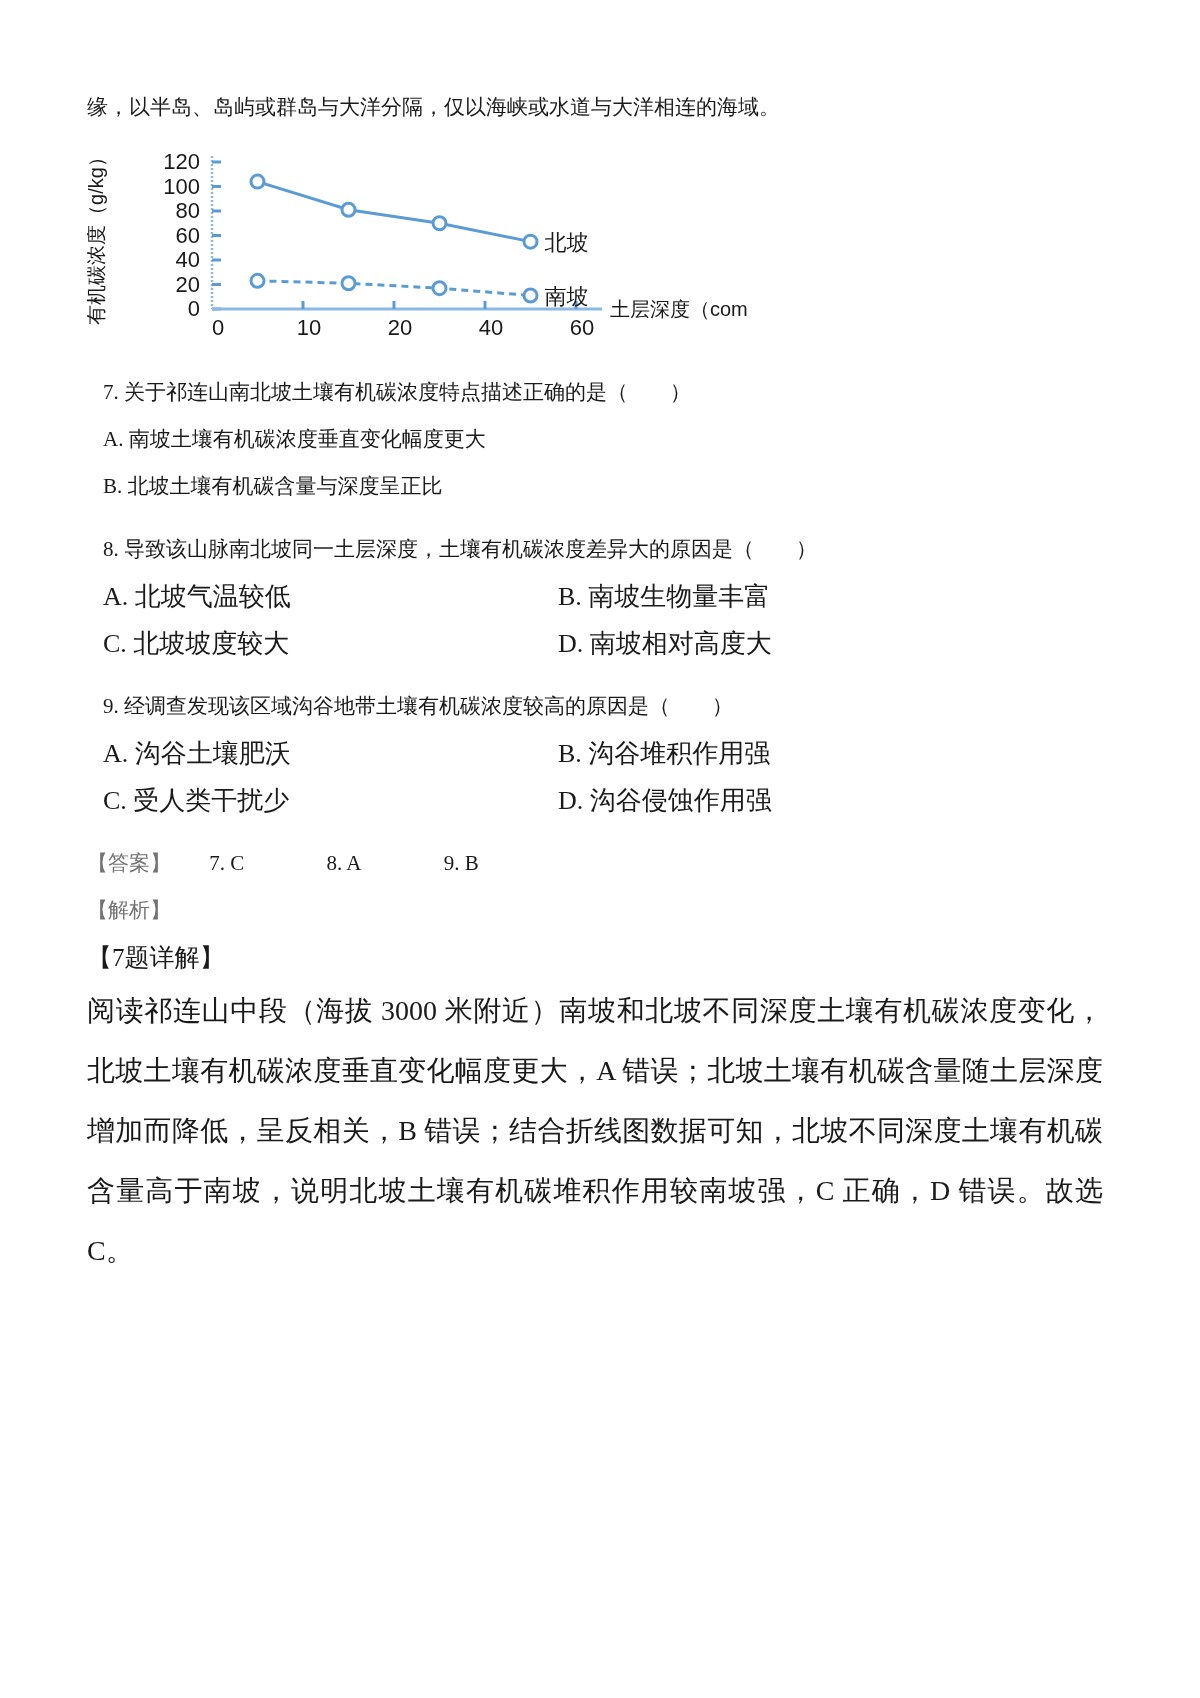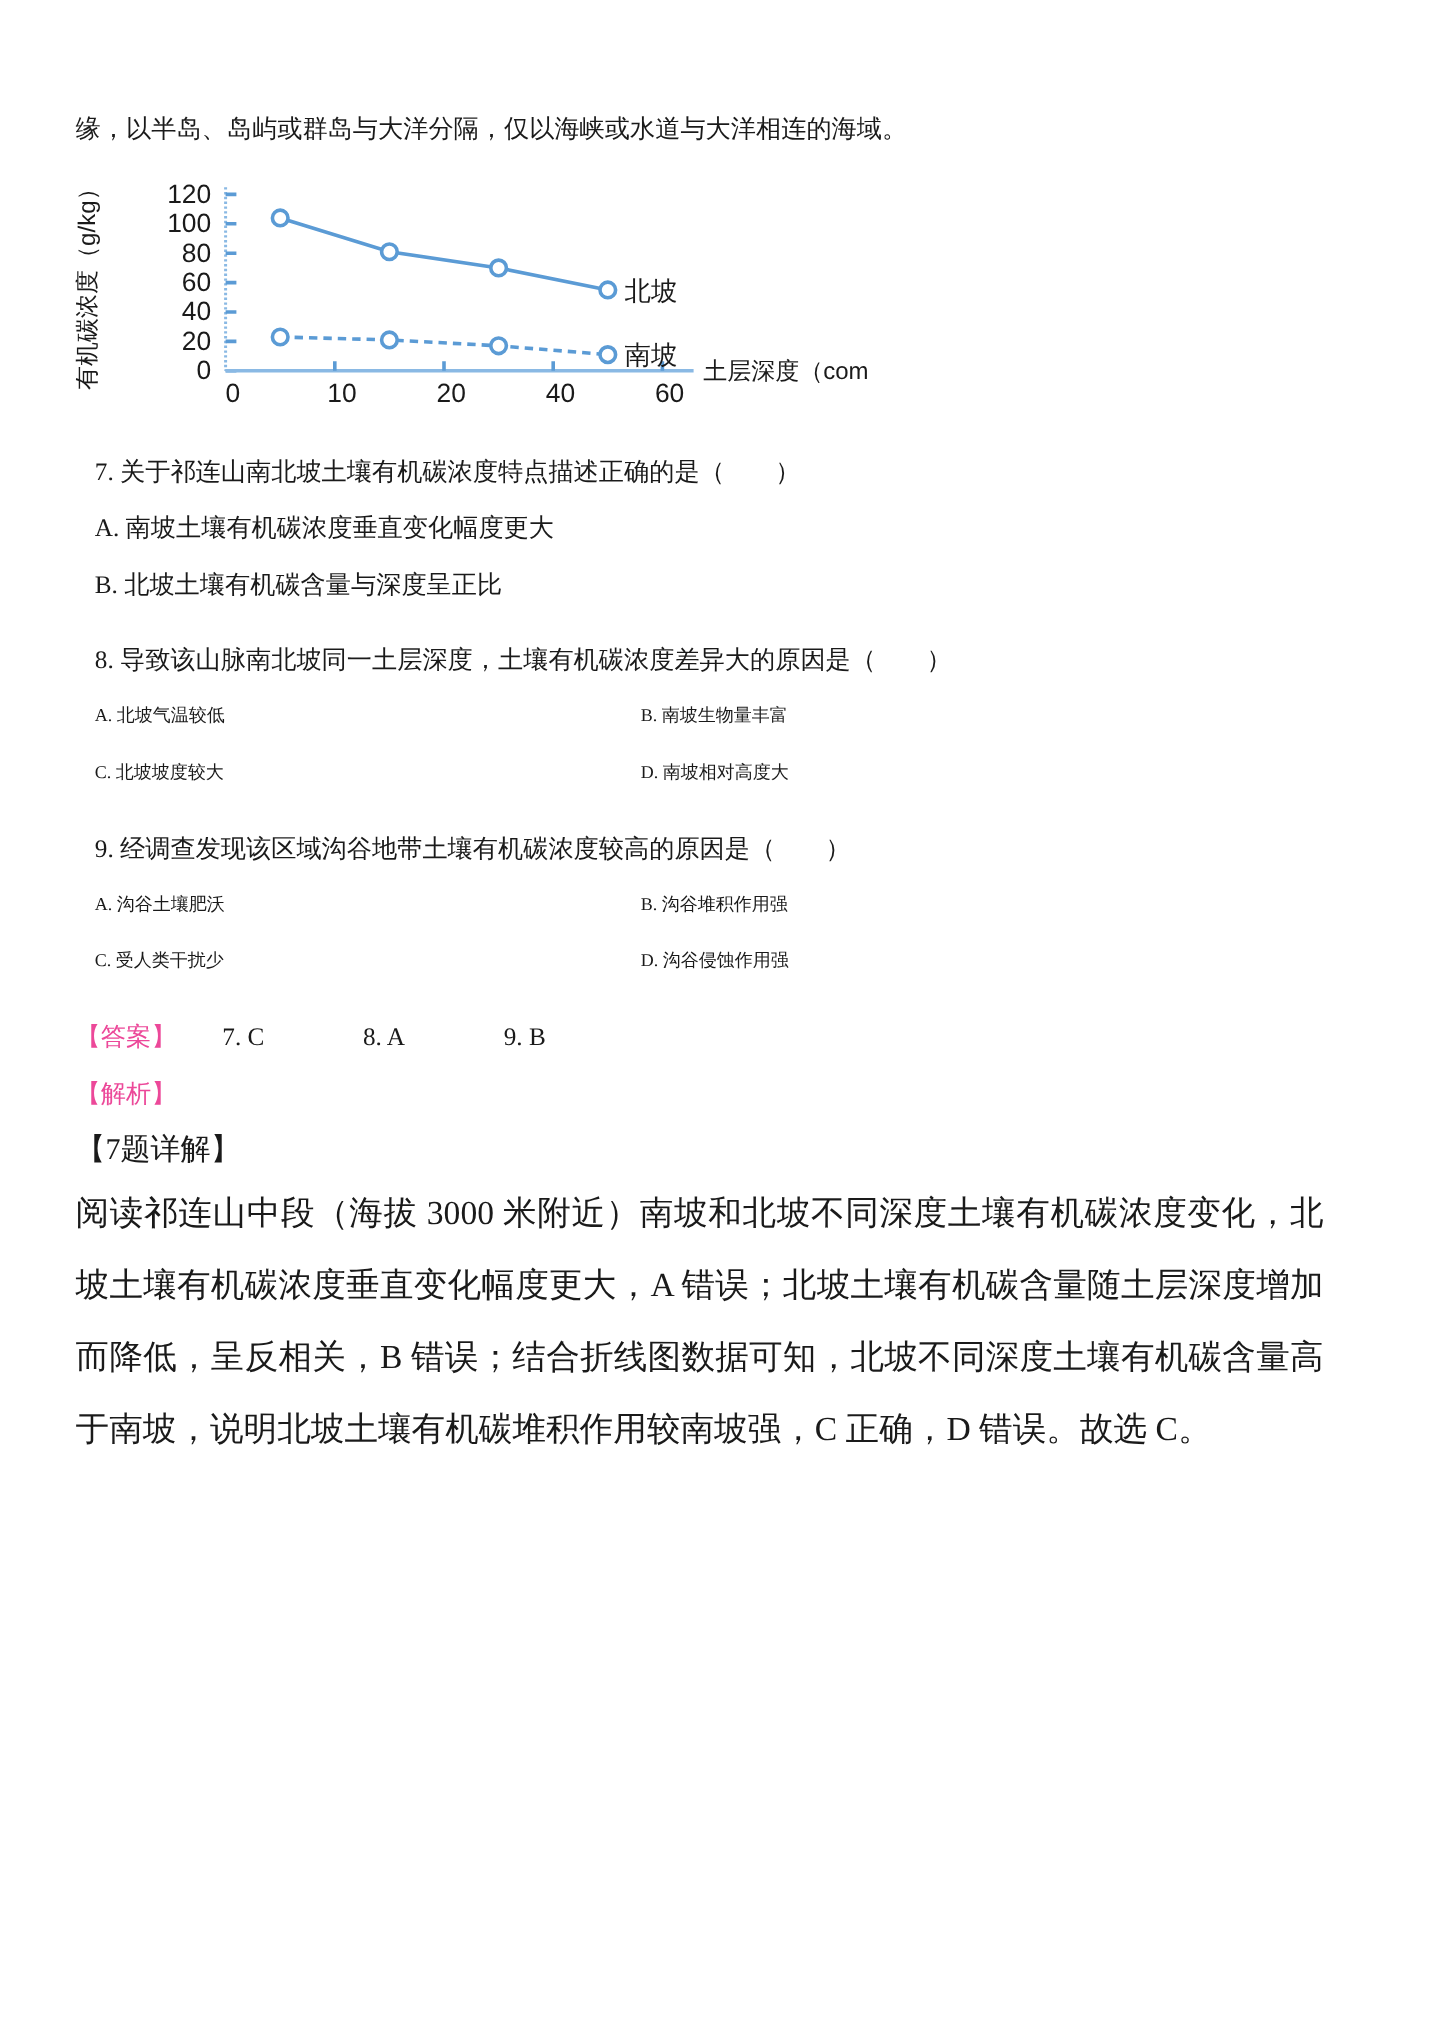--- a/index.html
+++ b/index.html
@@ -5,21 +5,21 @@
   html,body{margin:0;padding:0;background:#ffffff;}
   body{
     width:1200px;min-height:1698px;
     font-family:"Liberation Serif","DejaVu Serif",serif;
     color:#1a1a1a;
     position:relative;
   }
   .page{
     box-sizing:border-box;
     width:1200px;min-height:1698px;
-    padding:84px 97px 60px 63px;
+    padding:84px 97px 60px 87px;
   }
   .para{
     font-size:21px;
     line-height:46px;
     text-align:justify;
     margin:0;
   }
   .para.indent{text-indent:2em;}
   .chart-wrap{
     margin:14px 0 6px 0;
@@ -27,31 +27,31 @@
   .q-block{margin:16px;}
   .q-line{
     font-size:21px;
     line-height:47px;
     white-space:nowrap;
   }
   .opt-row{
     display:flex;
   }
   .opt-row .opt-cell{
-    font-size:15px;
+    font-size:26px;
     line-height:47px;
     white-space:nowrap;
   }
   .opt-row .opt-cell.first{width:455px;}
   .answer-line{
     font-size:21px;
     line-height:47px;
     margin:0;
   }
-  .blue-label{color:#ec4899;}
+  .blue-label{color:#737373;}
   .ans-item{margin-right:44px;margin-left:33px;}
   .detail-heading{
     font-size:25px;
     line-height:47px;
   }
   .analysis-para{
     font-size:28px;
     line-height:60px;
     text-align:justify;
     margin:0;

